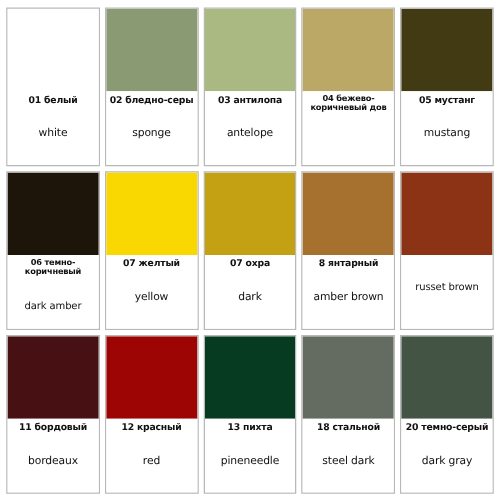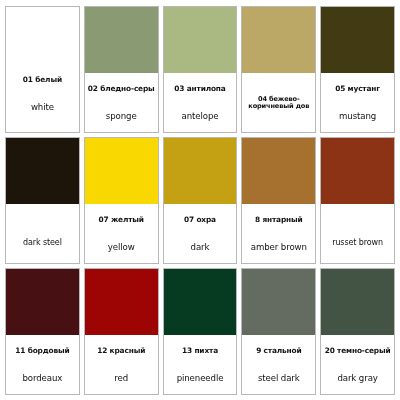--- a/index.html
+++ b/index.html
@@ -38,21 +38,21 @@
     flex: 0 0 66px;
     width: 100%;
     box-sizing: border-box;
   }
   .swatch-labels {
     flex: 1 1 auto;
     background: #ffffff;
     display: flex;
     flex-direction: column;
     align-items: center;
-    justify-content: center;
+    justify-content: flex-start;
     padding: 3px 1px 2px 1px;
     box-sizing: border-box;
     text-align: center;
     line-height: 1.12;
   }
   .label-ru {
     color: #111111;
     font-size: 7.4px;
     font-weight: 700;
     letter-spacing: -0.15px;
@@ -118,21 +118,22 @@
     <div class="swatch-card">
       <div class="swatch-color" style="background: rgb(65, 58, 18);"></div>
       <div class="swatch-labels">
         <div class="label-ru">05 мустанг</div>
         <div class="label-en">mustang</div>
       </div>
     </div>
     <div class="swatch-card small-ru">
       <div class="swatch-color" style="background: rgb(30, 21, 10);"></div>
       <div class="swatch-labels">
-        <div class="label-en">dark steel</div>
+        <div class="label-ru">06 темно-коричневый</div>
+        <div class="label-en">dark amber</div>
       </div>
     </div>
     <div class="swatch-card">
       <div class="swatch-color" style="background: rgb(248, 216, 0);"></div>
       <div class="swatch-labels">
         <div class="label-ru">07 желтый</div>
         <div class="label-en">yellow</div>
       </div>
     </div>
     <div class="swatch-card">
@@ -172,21 +173,21 @@
     <div class="swatch-card">
       <div class="swatch-color" style="background: rgb(6, 59, 34);"></div>
       <div class="swatch-labels">
         <div class="label-ru">13 пихта</div>
         <div class="label-en">pineneedle</div>
       </div>
     </div>
     <div class="swatch-card">
       <div class="swatch-color" style="background: rgb(100, 107, 96);"></div>
       <div class="swatch-labels">
-        <div class="label-ru">9 стальной</div>
+        <div class="label-ru">18 стальной</div>
         <div class="label-en">steel dark</div>
       </div>
     </div>
     <div class="swatch-card">
       <div class="swatch-color" style="background: rgb(68, 84, 68);"></div>
       <div class="swatch-labels">
         <div class="label-ru">20 темно-серый</div>
         <div class="label-en">dark gray</div>
       </div>
     </div>

